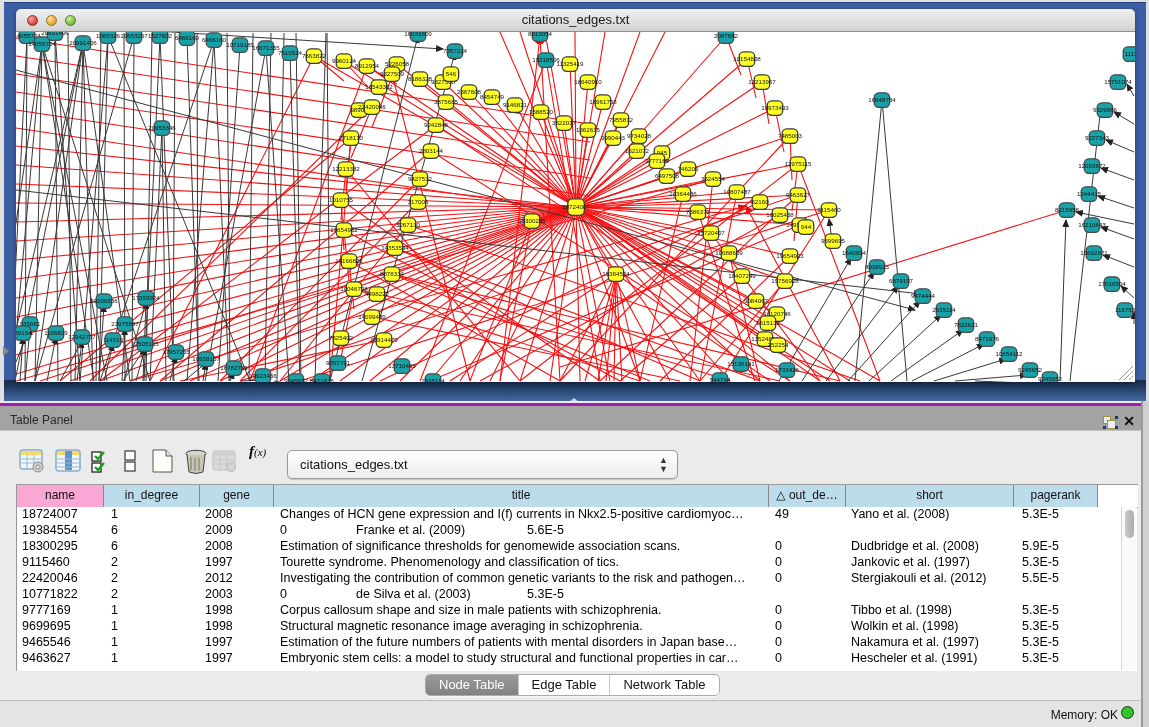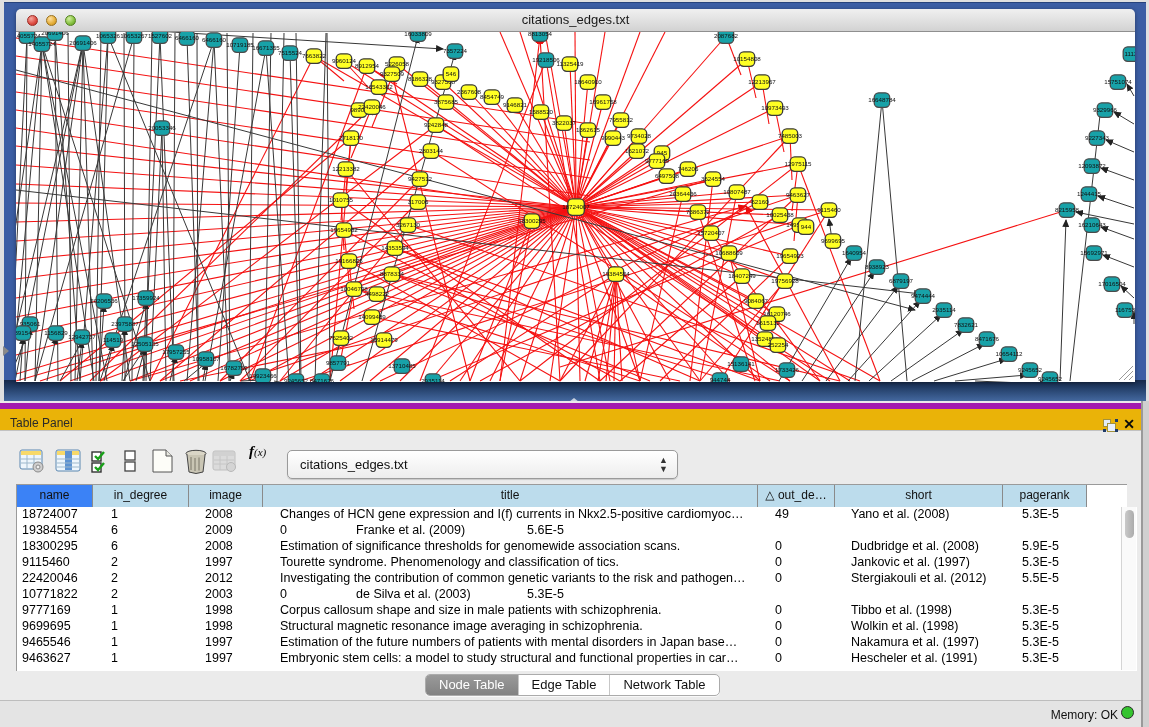--- a/index.html
+++ b/index.html
@@ -12,35 +12,35 @@
 #titlebar { position:absolute; left:0; top:0; width:100%; height:23px; border-radius:5px 5px 0 0;
   background:linear-gradient(180deg,#f0f0f0 0%,#e3e3e3 45%,#d2d2d2 100%);
   border-bottom:1px solid #8f8f8f; }
 #title { position:absolute; width:100%; text-align:center; top:3px; font-size:13px; color:#1a1a1a; }
 .tl { position:absolute; top:6px; width:11px; height:11px; border-radius:50%; }
 #tl1 { left:11px; background:radial-gradient(circle at 35% 30%, #f5a8a0, #dd4b41 60%, #b03228); border:1px solid #9d2b24;}
 #tl2 { left:30px; background:radial-gradient(circle at 35% 30%, #ffe0a0, #e4ad37 60%, #c08a1e); border:1px solid #99701c;}
 #tl3 { left:49px; background:radial-gradient(circle at 35% 30%, #d2efa0, #84c03f 60%, #5f9427); border:1px solid #53811f;}
 #canvas { position:absolute; left:0; top:23px; width:1119px; height:350px; background:#fff; overflow:hidden; }
 #panel { position:absolute; left:0; top:401px; width:1141px; height:326px; background:#ebebeb; }
-#ptitle { position:absolute; left:0; top:2px; width:100%; height:28px; background:#eab308;
-  border-top:6px solid #a21caf; border-bottom:1px solid #c2c2c2;text-decoration:underline; }
+#ptitle { position:absolute; left:0; top:2px; width:100%; height:28px; background:#a3a3a3;
+  border-top:3px solid #a21caf; border-bottom:1px solid #c2c2c2;text-decoration:underline; }
 #ptitle span { position:absolute; left:10px; top:7px; font-size:12px; color:#2a2a2a; }
 #px { position:absolute; right:6px; top:7px; font-size:14px; font-weight:900; color:#0a0a0a; }
 #toolbar { position:absolute; left:0; top:32px; width:100%; height:46px; }
 .ticon { position:absolute; top:16px; }
 #combo { position:absolute; left:287px; top:49px; width:391px; height:29px; border:1px solid #9a9a9a;
   border-radius:5px; background:linear-gradient(180deg,#ffffff,#ededed); box-shadow:0 1px 1px rgba(0,0,0,.15);}
 #combo span { position:absolute; left:12px; top:6px; font-size:13px; color:#111; }
 #combo .arr { position:absolute; right:9px; top:5px; font-size:9px; color:#333; line-height:9px; }
 #thead { position:absolute; left:16px; top:83px; height:23px; display:flex;
   border-top:1px solid #9a9a9a; border-left:1px solid #9a9a9a; }
 .th { background:#bcdcec; border-right:1px solid #8a8a8a; border-bottom:1px solid #8a8a8a;
   font-size:12px; color:#111; text-align:center; line-height:21px; height:23px; }
-.th0 { width:76px; background:#3b82f6; }
+.th0 { width:87px; background:#f9a8d4; }
 .th1 { width:96px; } .th2 { width:74px; } .th3 { width:495px; } .th4 { width:77px; }
 .th5 { width:168px; } .th6 { width:84px; } .th7 { width:40px; background:#fff; border-right:none; }
 #tbody { position:absolute; left:16px; top:106px; width:1121px; height:164px; background:#fff; border-left:1px solid #9a9a9a; }
 .tr { display:flex; height:16px; font-size:12.5px; color:#000; white-space:nowrap; }
 .c { overflow:hidden; }
 .c0 { width:87px; padding-left:5px; } .c1 { width:96px; padding-left:7px; }
 .c2 { width:74px; padding-left:5px; } .c3 { width:495px; padding-left:6px; }
 .c4 { width:77px; padding-left:6px; } .c5 { width:168px; padding-left:5px; }
 .c6 { width:84px; padding-left:8px; }
 #vscroll { position:absolute; left:1121px; top:106px; width:15px; height:163px; background:#fafafa;
@@ -976,21 +976,21 @@
       <div class="ticon" style="left:249px; top:10px; font-size:15px; font-style:italic; font-family:'Liberation Serif',serif;">
         <b>f</b><span style="font-size:11px">(x)</span></div>
     </div>
     <div id="combo">
         <span>citations_edges.txt</span>
         <div class="arr">▲<br>▼</div>
       </div>
     <div id="thead">
       <div class="th th0">name</div>
         <div class="th th1">in_degree</div>
-        <div class="th th2">image</div>
+        <div class="th th2">gene</div>
       <div class="th th3">title</div>
         <div class="th th4">△ out_de…</div>
       <div class="th th5">short</div>
         <div class="th th6">pagerank</div>
         <div class="th th7"></div>
     </div>
     <div id="tbody">
 <div class="tr">
           <div class="c c0">18724007</div>
           <div class="c c1">1</div>

